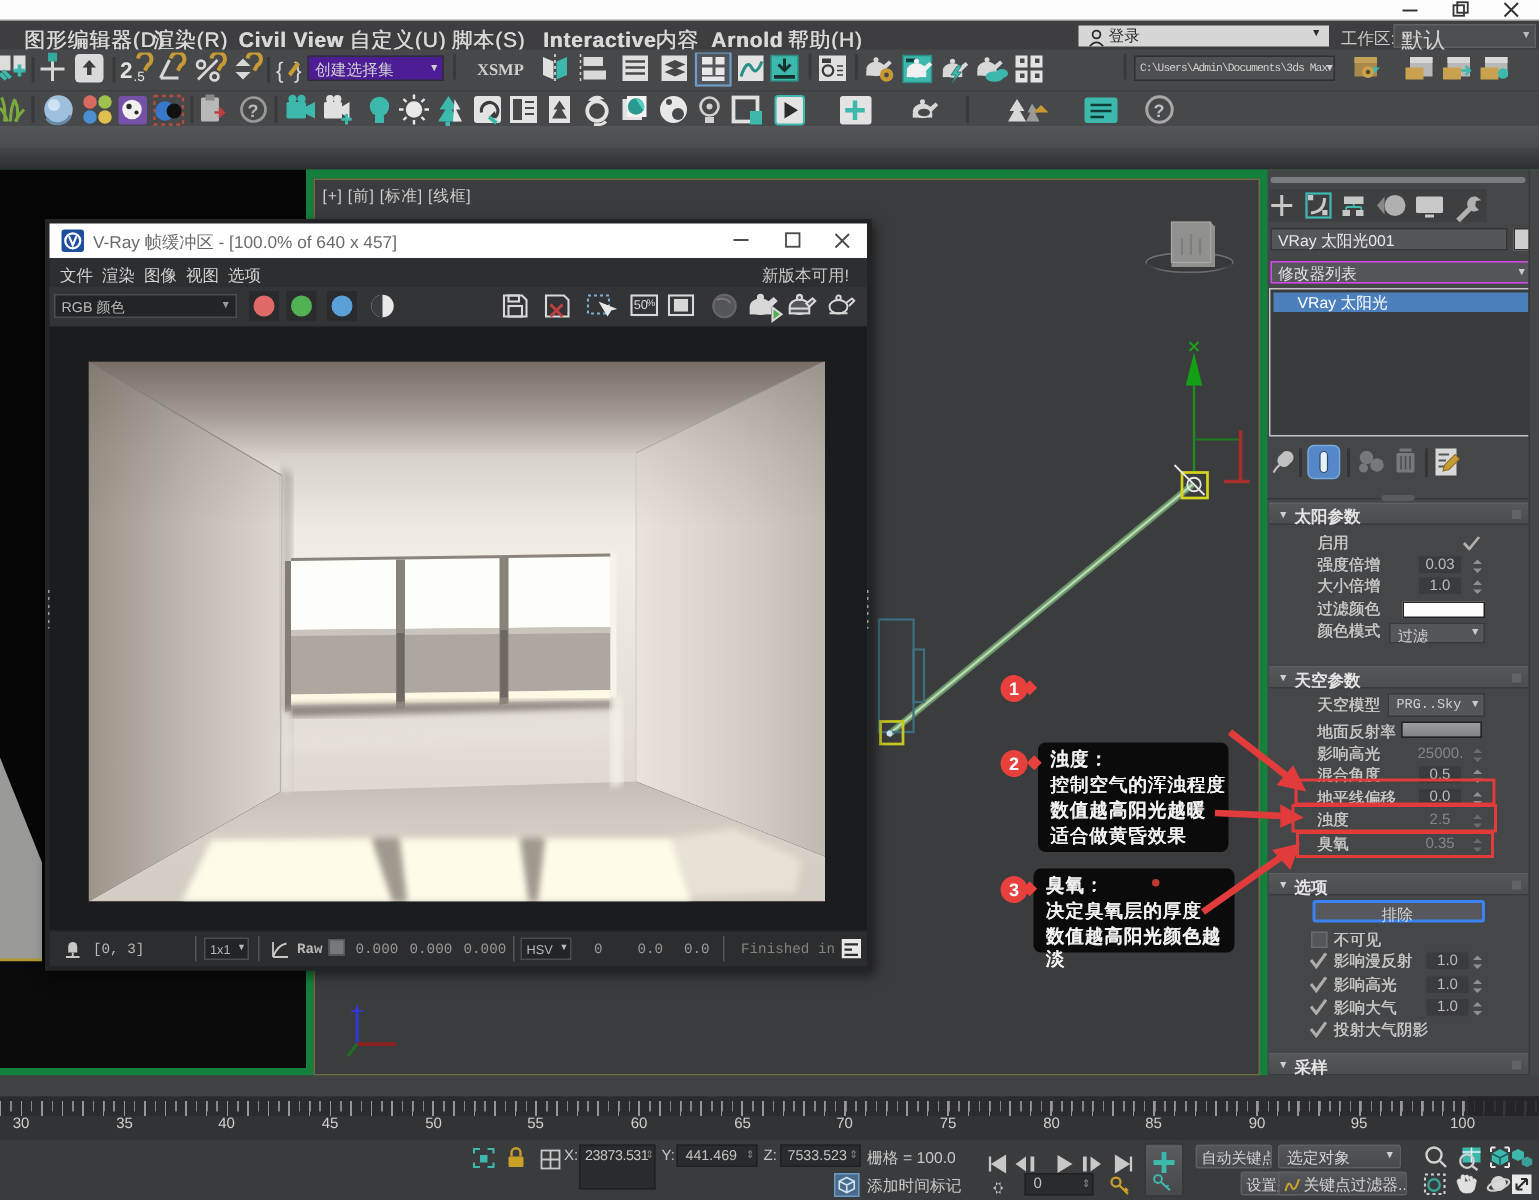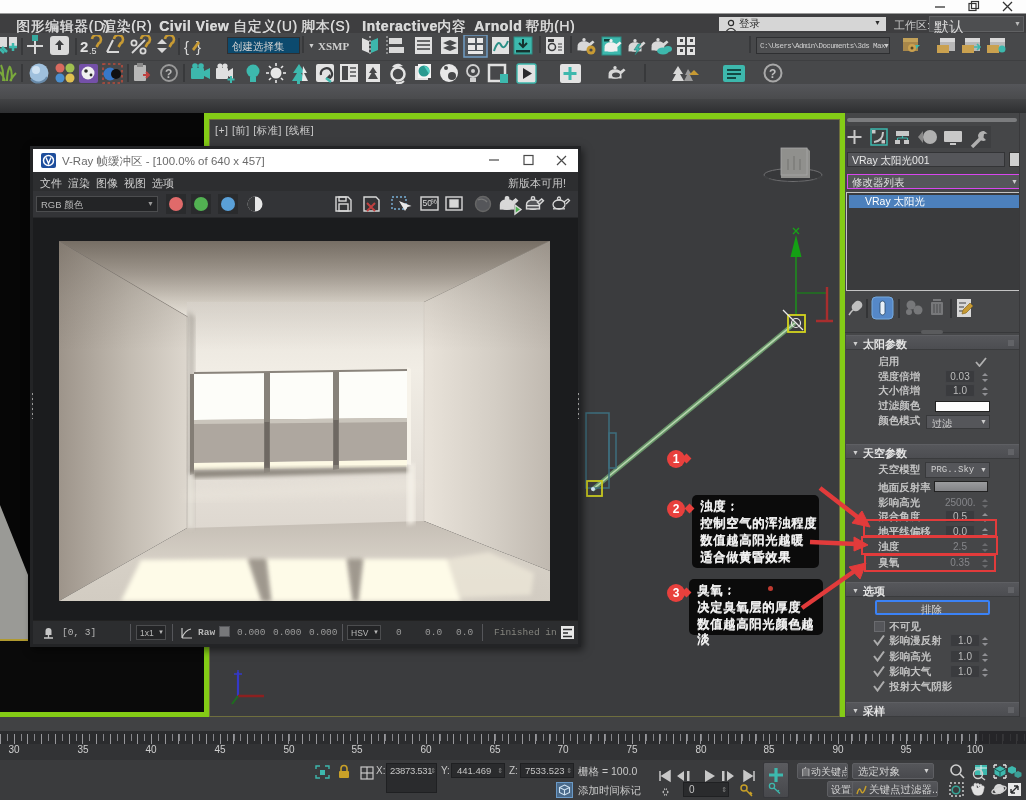--- a/index.html
+++ b/index.html
@@ -8,21 +8,21 @@
 #stage{position:relative;width:1026px;height:800px;background:#3d3e40;font-size:12px;color:#cfcfcf;}
 
 #wintitle{left:0;top:0;width:1026px;height:14px;background:#fdfdfd;border-bottom:1px solid #9a9a9a;}
 #menubar{left:0;top:15px;width:1026px;height:18px;background:#3e3e40;}
 .menuitem{position:absolute;top:3px;font-size:14px;color:#d8d8d8;letter-spacing:0.5px;text-shadow:0.4px 0 0 #d8d8d8;padding-left:12px;}
 #tb1{left:0;top:33px;width:1026px;height:27px;background:#47484a;}
 #tb2{left:0;top:60px;width:1026px;height:24px;background:#47484a;border-top:1px solid #3e3f41;}
 #strip1{left:0;top:84px;width:1026px;height:15px;background:linear-gradient(#55565a,#4a4b4d);}
 #strip2{left:0;top:99px;width:1026px;height:14px;background:linear-gradient(#434446,#2e2f31);}
 
-#mainarea{left:0;top:113px;width:1026px;height:604px;background:#84cc16;}
+#mainarea{left:0;top:113px;width:1026px;height:604px;background:#15803d;}
 #leftvp{left:0;top:0;width:204px;height:599px;background:#060606;}
 #mainvp{left:209px;top:6px;width:631px;height:598px;background:#3b3c3e;border:1px solid #6e6e3e;}
 #cmdpanel{left:845px;top:0;width:174px;height:604px;background:#454648;}
 #panelscroll{left:1019px;top:0;width:7px;height:604px;background:#454648;border-left:1px solid #39393b;}
 
 #vfb{left:30px;top:33px;width:551px;height:501px;background:#242527;border:3px solid #232426;box-shadow:2px 3px 8px rgba(0,0,0,0.55);}
 #vfbtitle{left:0;top:0;width:545px;height:23px;background:#ffffff;}
 #vfbmenu{left:0;top:23px;width:545px;height:19px;background:#2d2e30;}
 #vfbtool{left:0;top:42px;width:545px;height:27px;background:#333437;border-bottom:1px solid #28292b;}
 #vfbimgarea{left:0;top:69px;width:545px;height:402px;background:#1b1c1e;}
@@ -120,21 +120,21 @@
       <path d="M141 4 a4.5 4.5 0 1 1 6.5 4.5 l-2 3.5" fill="none" stroke="#c79a33" stroke-width="2.6"></path>
 
       <path d="M157 9 l5 -5 5 5 z M157 13 l5 5 5 -5 z" fill="#d8d8d8"></path>
       <path d="M165 4 a4.5 4.5 0 1 1 6.5 4.5 l-2 3.5" fill="none" stroke="#c79a33" stroke-width="2.6"></path>
       <line x1="179" y1="3" x2="179" y2="20" stroke="#38393b" stroke-width="2"></line>
 
       <text x="184" y="17" font-size="15" fill="#d8d8d8">{</text>
         <text x="196" y="17" font-size="15" fill="#d8d8d8">}</text>
       <path d="M192 14 l6 -8 2 2 -6 8 z" fill="#c79a33"></path>
     </svg>
-    <div class="abs" style="left:205px;top:4px;width:73px;height:17px;background:#0c4a6e;border:1px solid #2e2f31;font-size:10.5px;color:#d0d0d0;margin-left:22px;">
+    <div class="abs" style="left:205px;top:4px;width:91px;height:17px;background:#4c1d95;border:1px solid #2e2f31;font-size:10.5px;color:#d0d0d0;">
       <span class="abs" style="left:4px;top:2px">创建选择集</span>
         <span class="abs" style="left:80px;top:4px;font-size:7px">▼</span>
     </div>
     <svg class="abs" style="left:300px;top:2px" width="726" height="24">
       <line x1="3" y1="1" x2="3" y2="18" stroke="#38393b" stroke-width="2"></line>
       <text x="18" y="15" font-size="11" font-weight="bold" fill="#cfcfcf" font-family="Liberation Serif">XSMP</text>
 
       <path d="M62 3 l7 3 v12 l-7 -3 z" fill="#e0e0e0"></path>
         <path d="M78 3 l-7 3 v12 l7 -3 z" fill="#3db8ad"></path>
         <line x1="70" y1="1" x2="70" y2="20" stroke="#e8e8e8" stroke-dasharray="2 2"></line>

